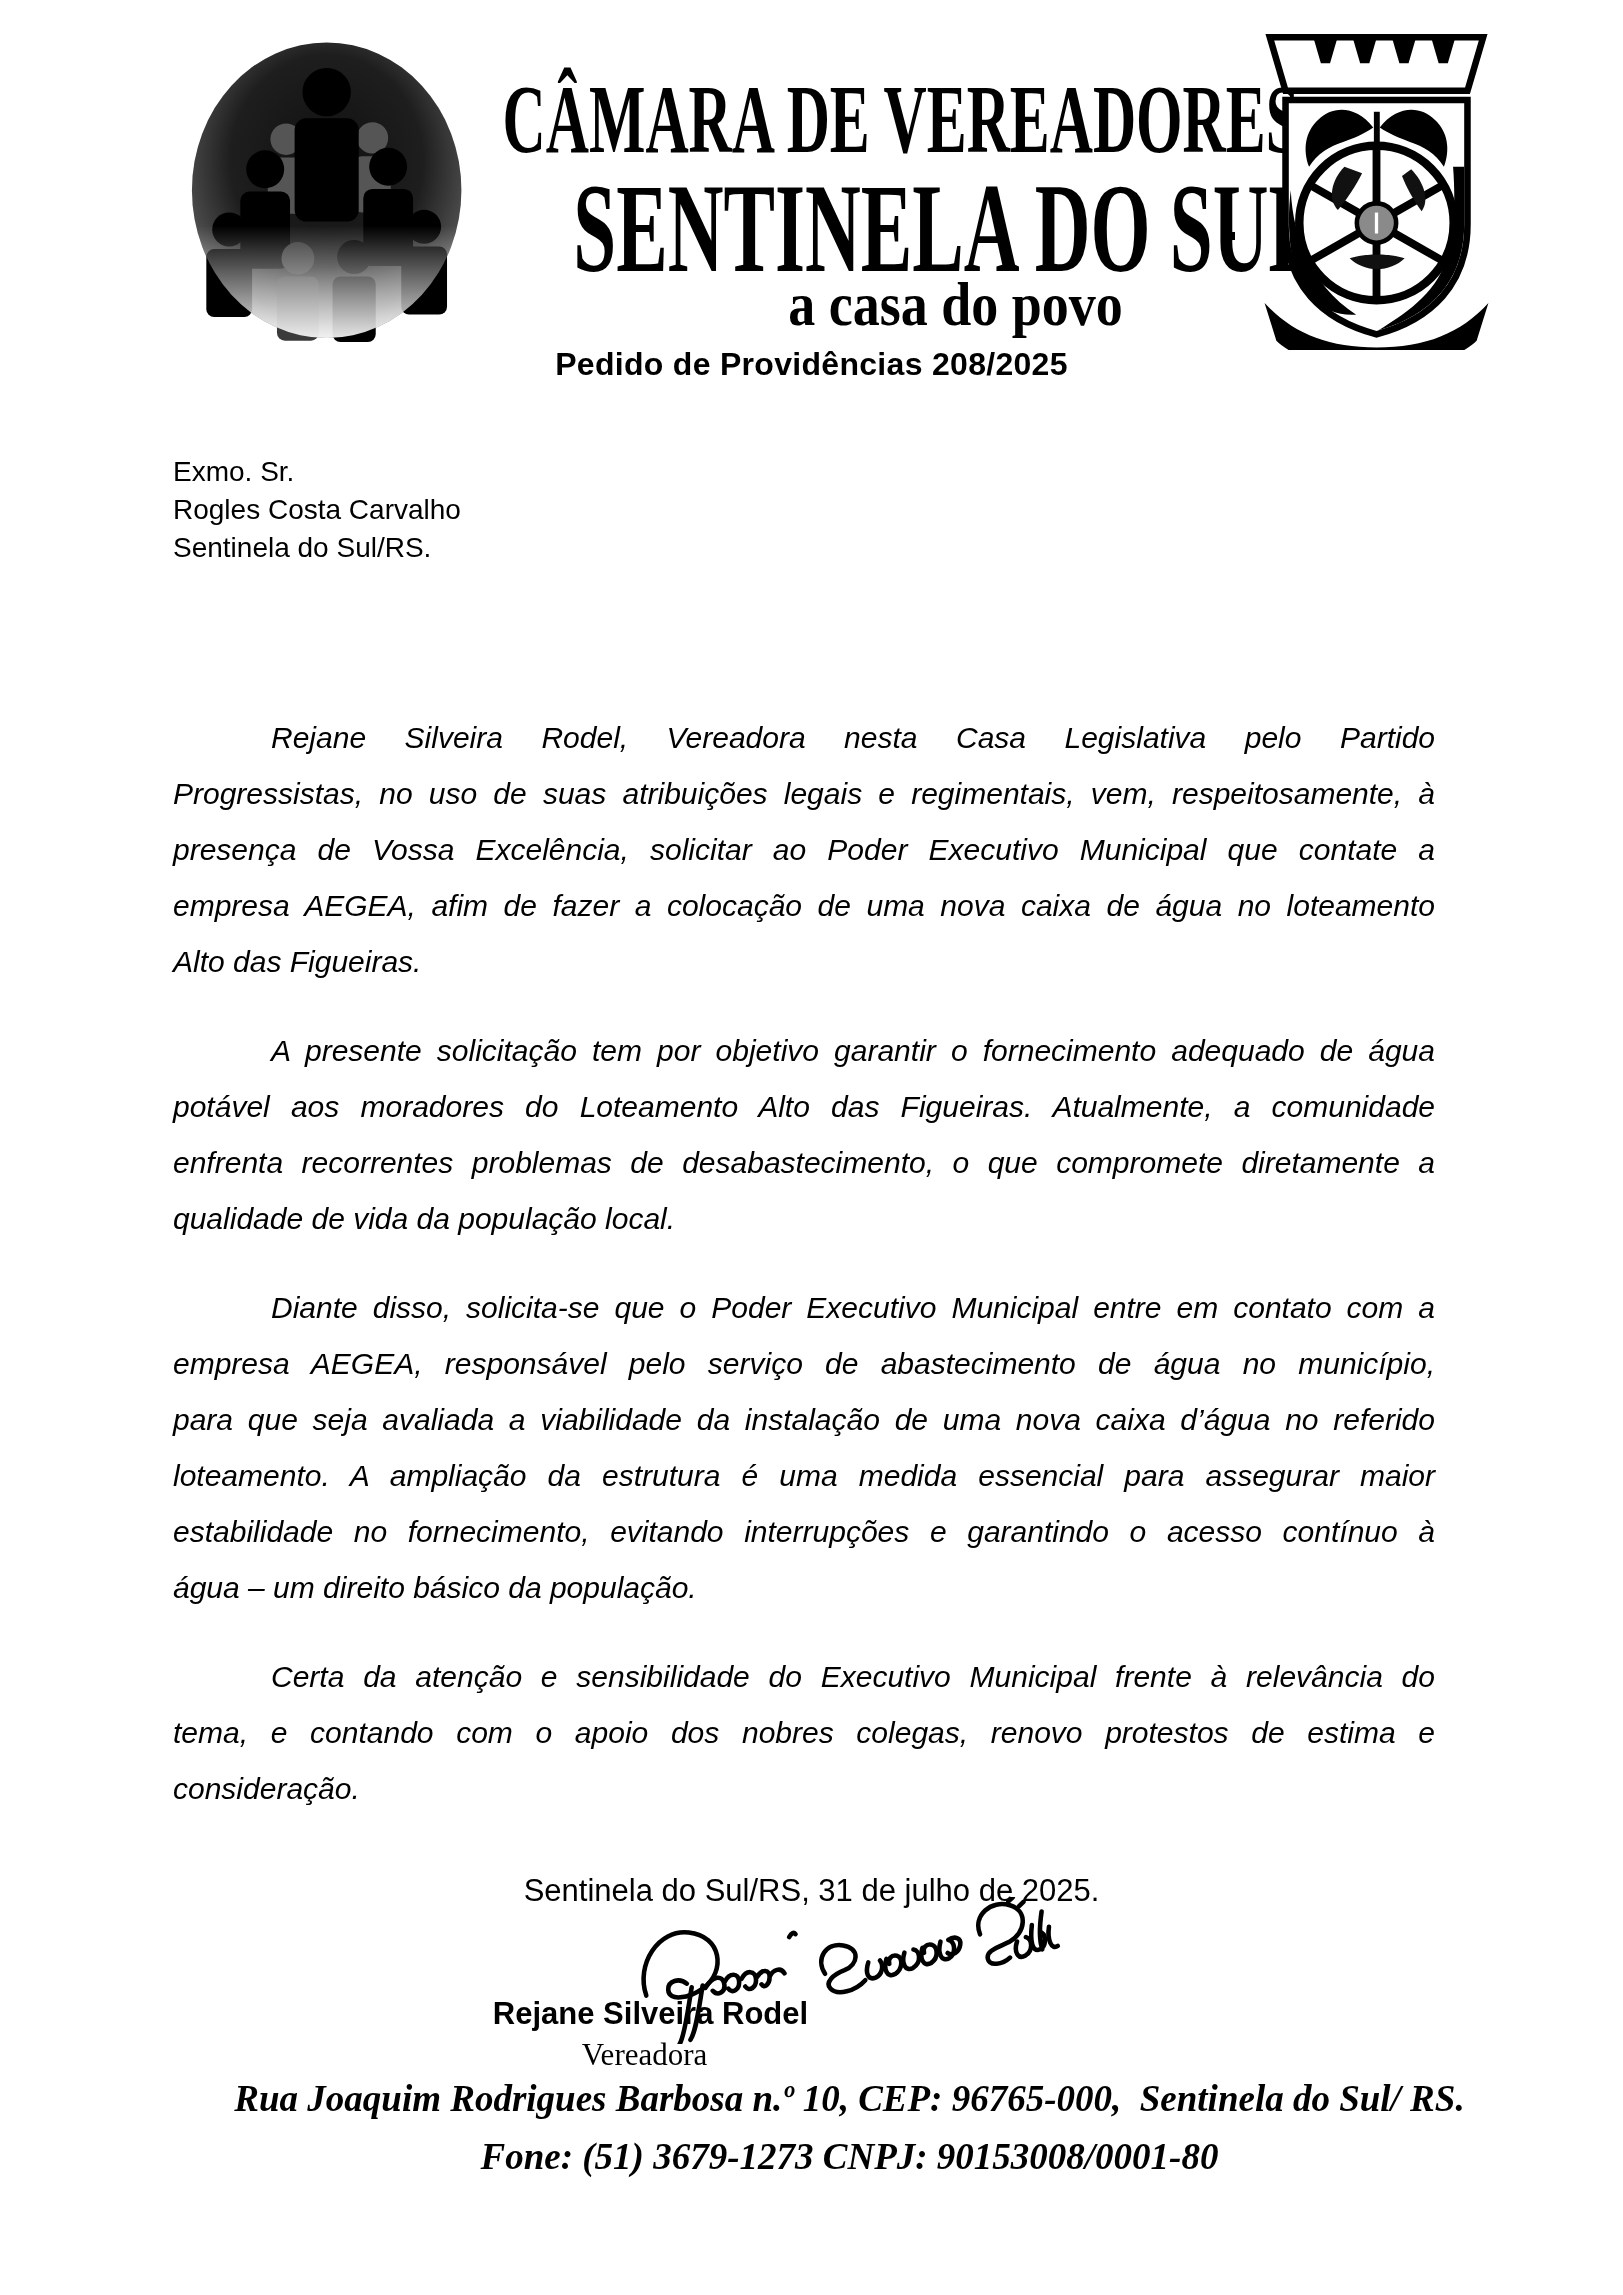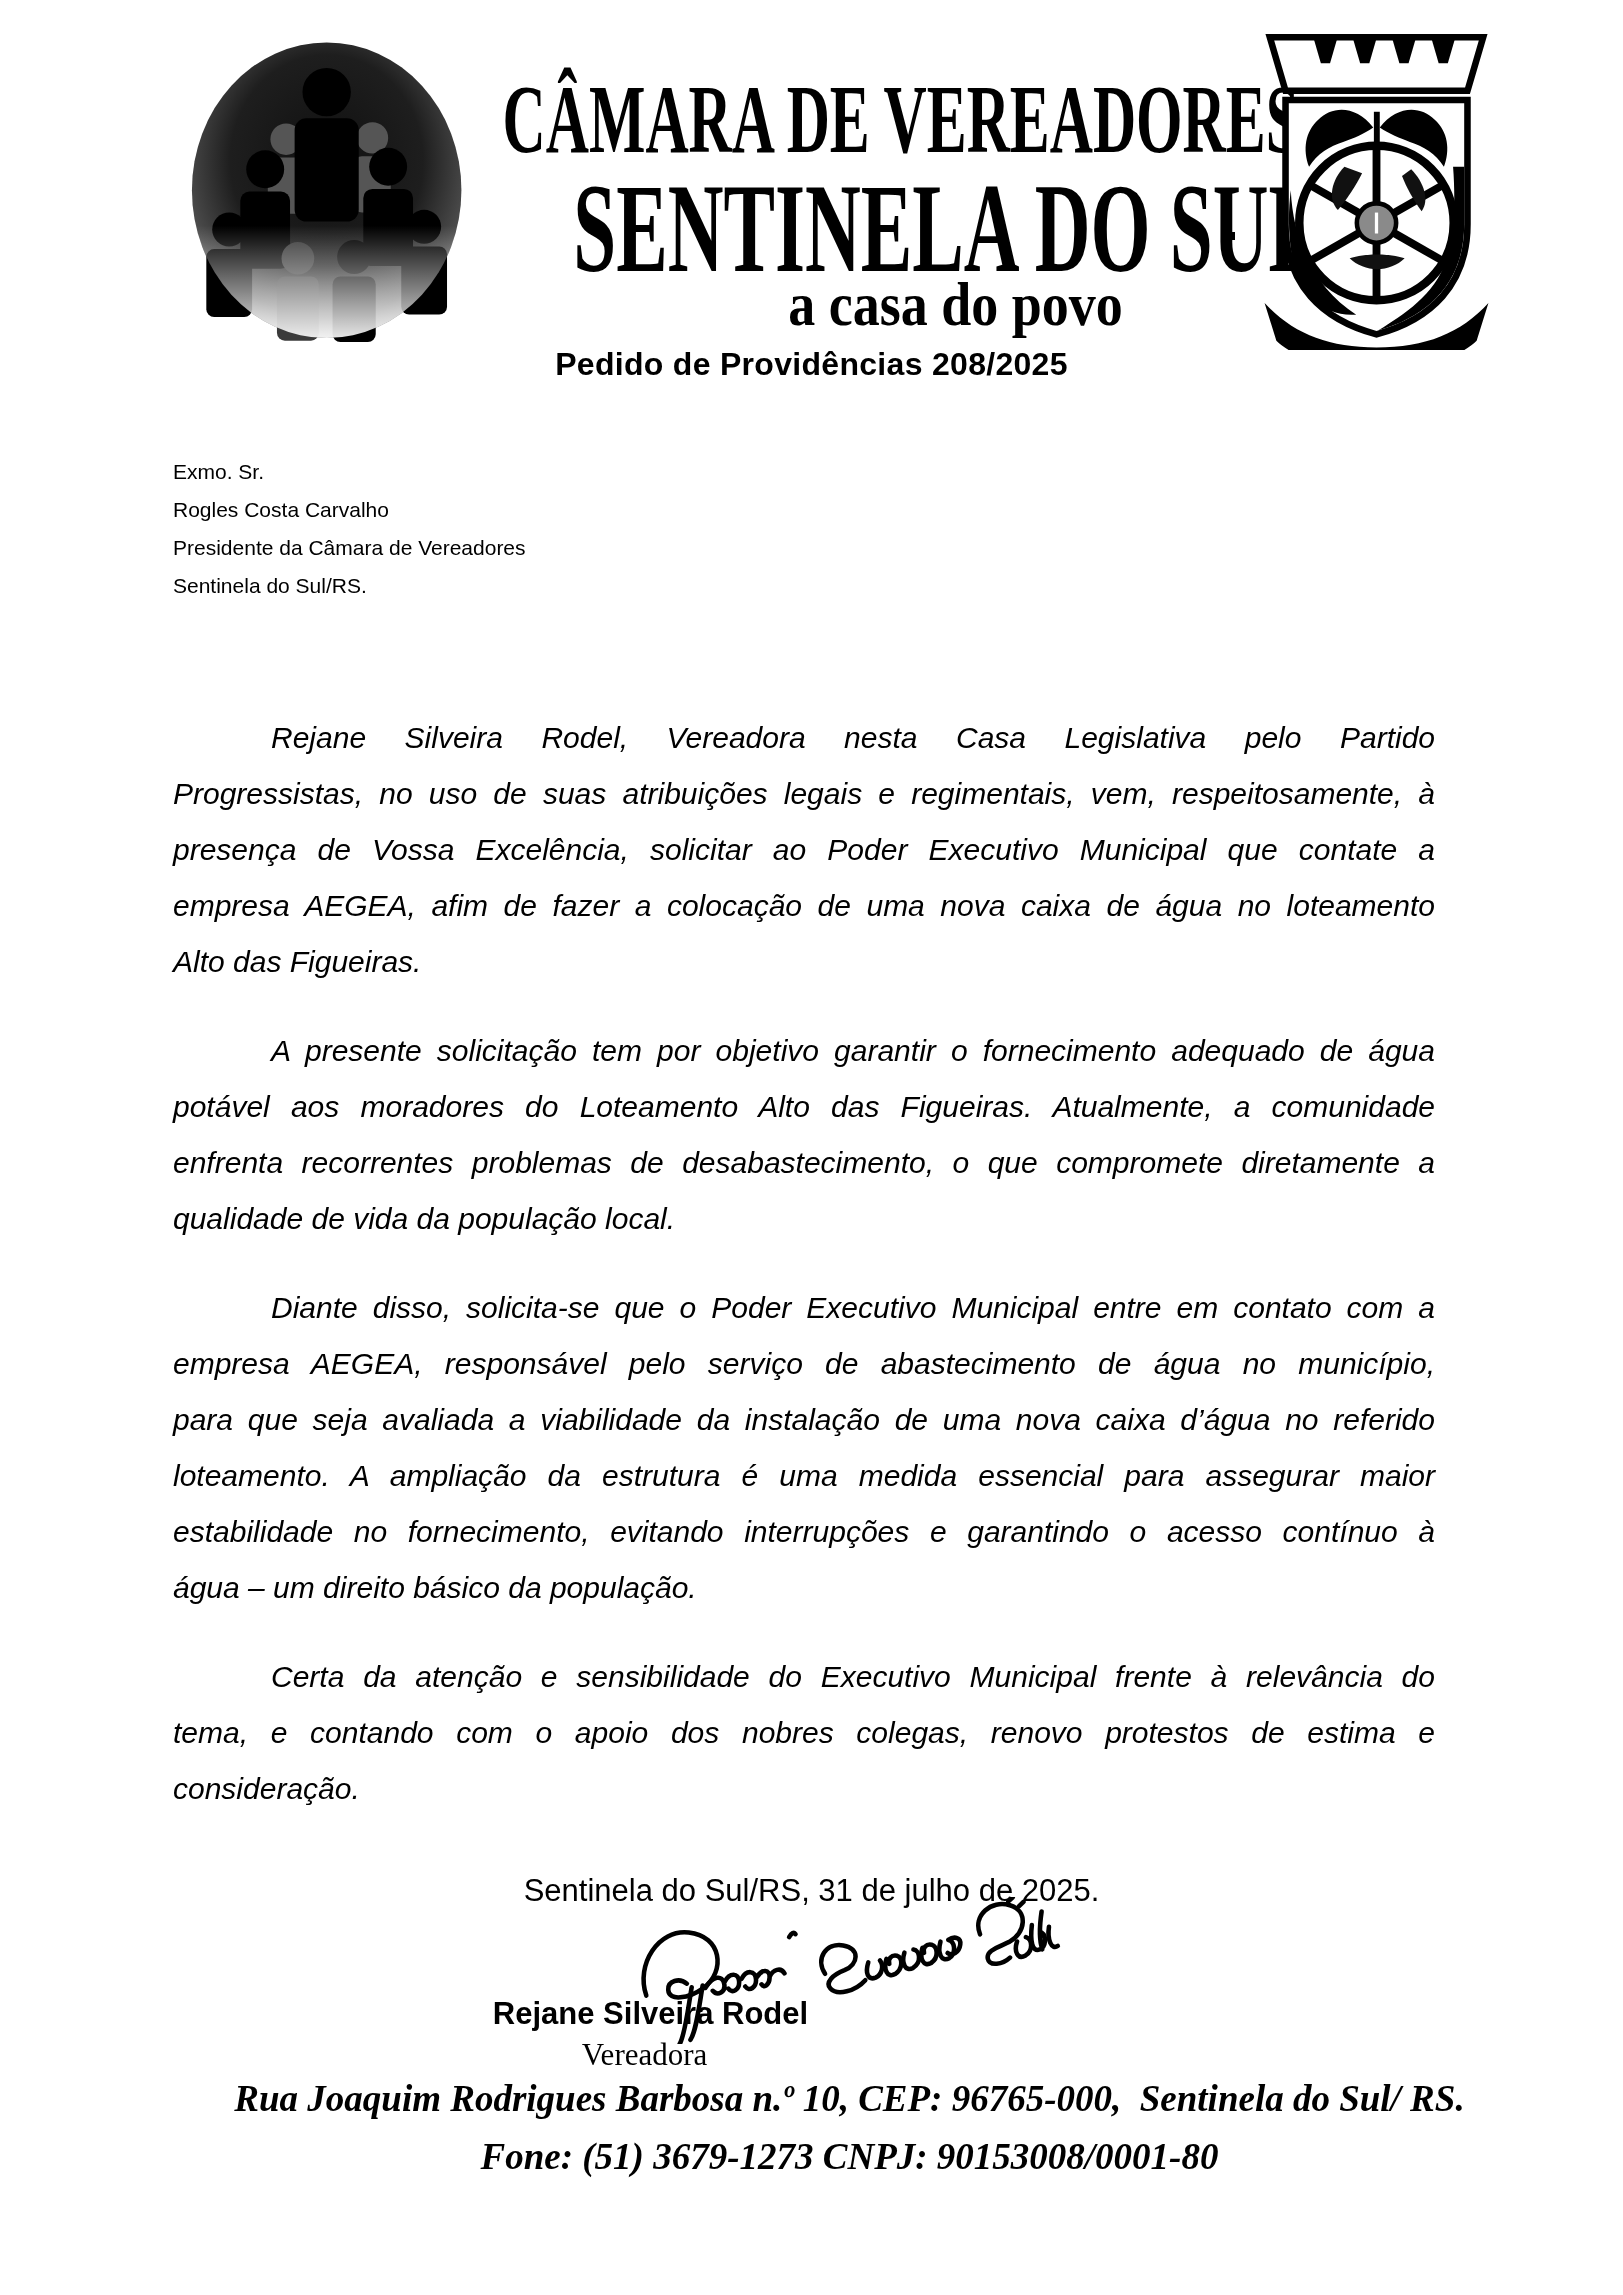--- a/index.html
+++ b/index.html
@@ -23,21 +23,21 @@
   .org-line2 span{display:inline-block;transform:scale(0.78,1.28);transform-origin:50% 0;}
   .tagline{position:absolute;top:275px;left:468px;width:779px;text-align:center;
     font-family:"Liberation Serif","DejaVu Serif",serif;font-weight:bold;
     font-size:54px;line-height:54px;white-space:nowrap;}
   .tagline span{display:inline-block;transform:translateX(98px) scaleY(1.12);transform-origin:50% 0;}
   .speck{position:absolute;left:1225px;top:232px;width:9.8px;height:7.9px;background:#000;}
   
   .doc-title{position:absolute;top:346px;left:0;width:1623px;text-align:center;
     font-weight:bold;font-size:32px;letter-spacing:0.3px;}
   
-  .recipient{position:absolute;left:173px;top:453px;font-size:21px;line-height:38px;}
+  .recipient{position:absolute;left:173px;top:453px;font-size:28px;line-height:38px;}
   
   .body-text{position:absolute;left:173px;top:710px;width:1278px;
     font-size:30px;line-height:56px;}
   .para{margin:0 16px 33px 0;font-style:italic;}
   .line{text-align:justify;text-align-last:justify;}
   .line.first{text-indent:98px;}
   .line.last{text-align-last:left;}
   
   .date-line{position:absolute;top:1873px;left:0;width:1623px;text-align:center;font-size:31px;}
   .signature-svg{position:absolute;left:625px;top:1897px;width:439px;height:147px;}
@@ -148,21 +148,20 @@
     <path d="M28,420 C70,466 124,488 199,488 C274,488 328,466 370,420 L352,478 C296,534 102,534 46,478 Z" fill="#000"></path>
   </svg>
 
   <div class="speck"></div>
 
   <div class="doc-title">Pedido de Providências 208/2025</div>
 
   <div class="recipient">
     <div>Exmo. Sr.</div>
     <div>Rogles Costa Carvalho</div>
-    <div>Presidente da Câmara de Vereadores</div>
     <div>Sentinela do Sul/RS.</div>
   </div>
 
   <div class="body-text">
       <div class="para">
         <div class="line first">Rejane Silveira Rodel, Vereadora nesta Casa Legislativa pelo Partido</div>
         <div class="line">Progressistas, no uso de suas atribuições legais e regimentais, vem, respeitosamente, à</div>
         <div class="line">presença de Vossa Excelência, solicitar ao Poder Executivo Municipal que contate a</div>
         <div class="line">empresa AEGEA, afim de fazer a colocação de uma nova caixa de água no loteamento</div>
         <div class="line last">Alto das Figueiras.</div>

